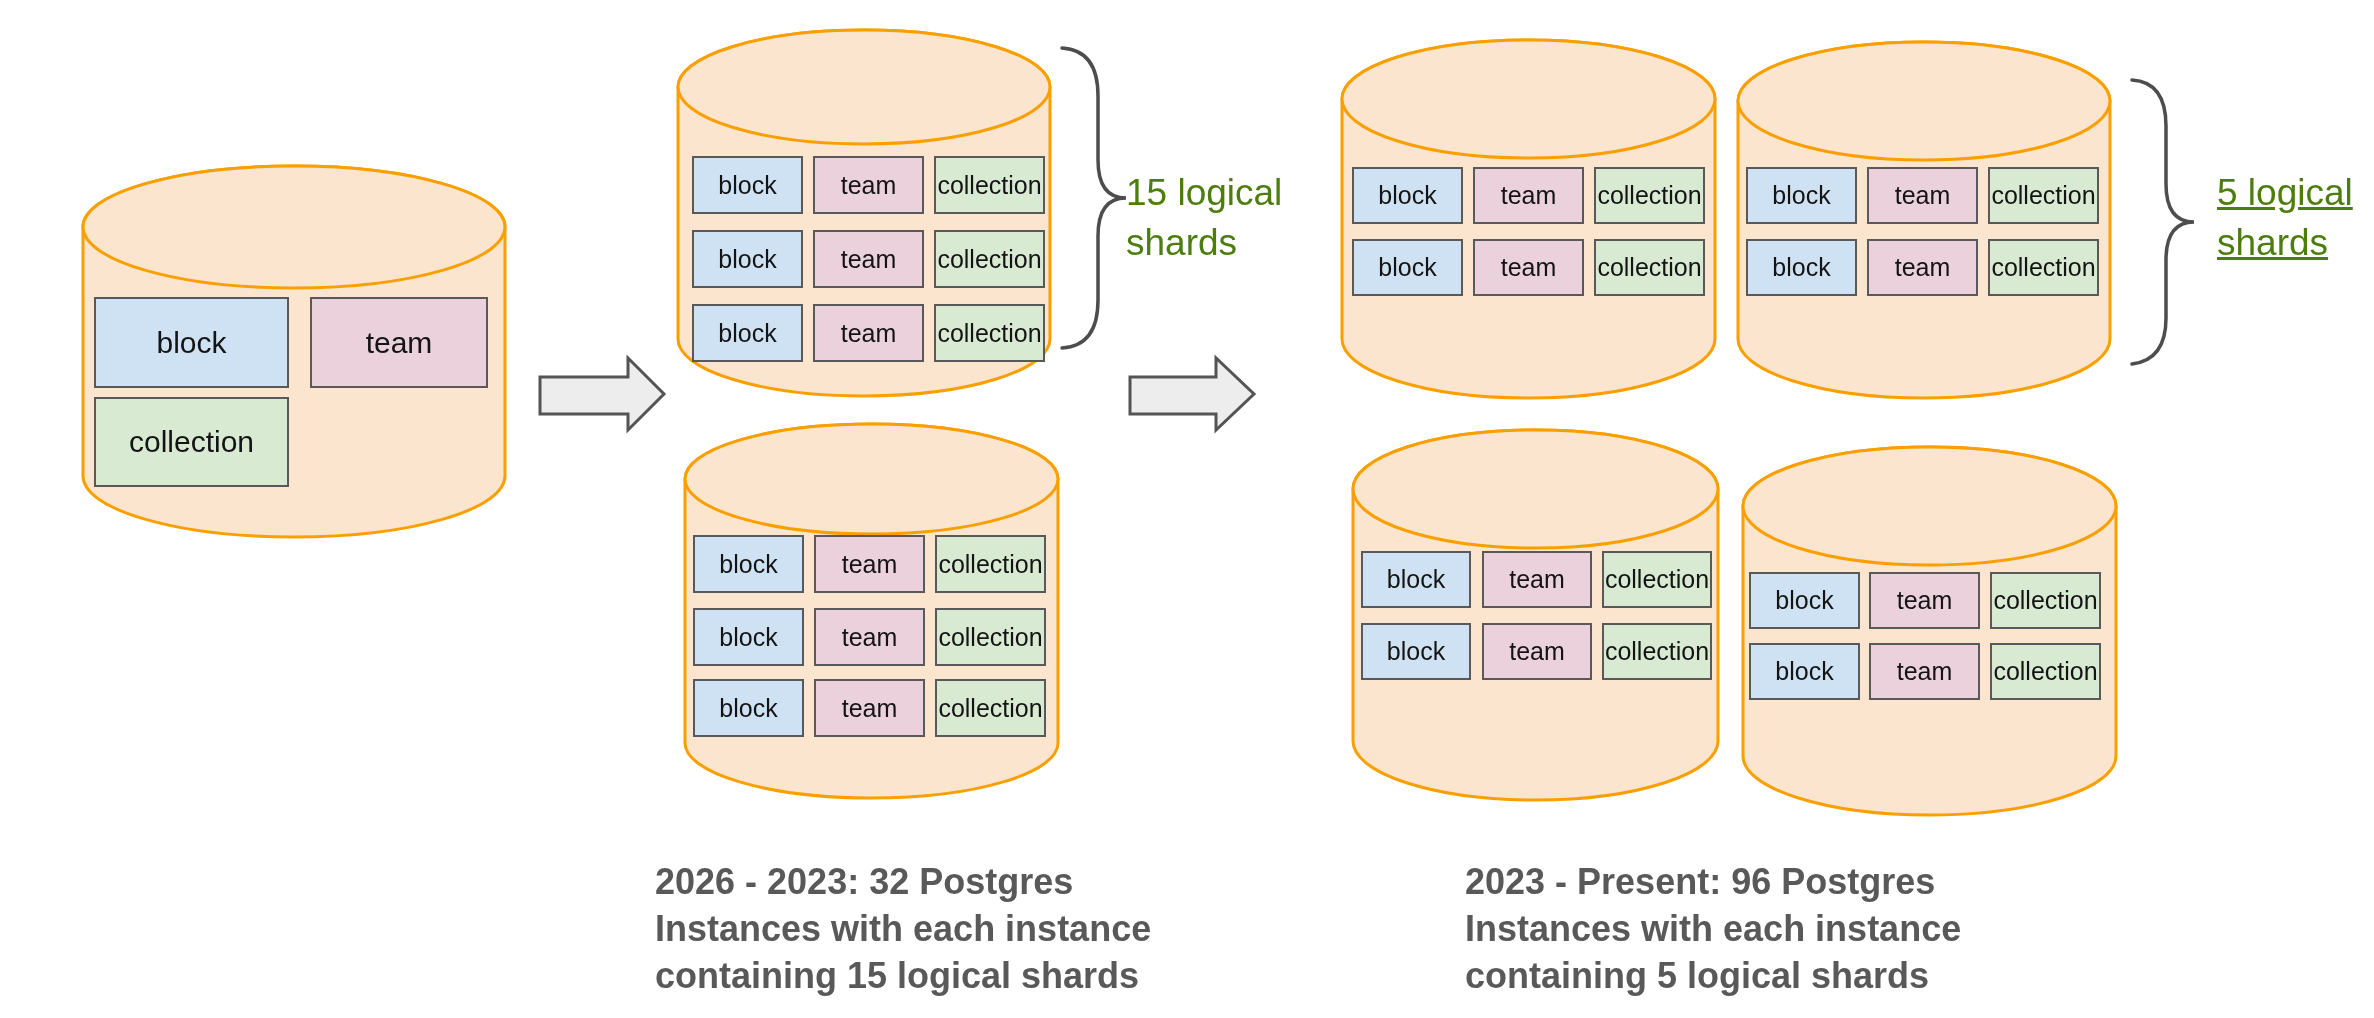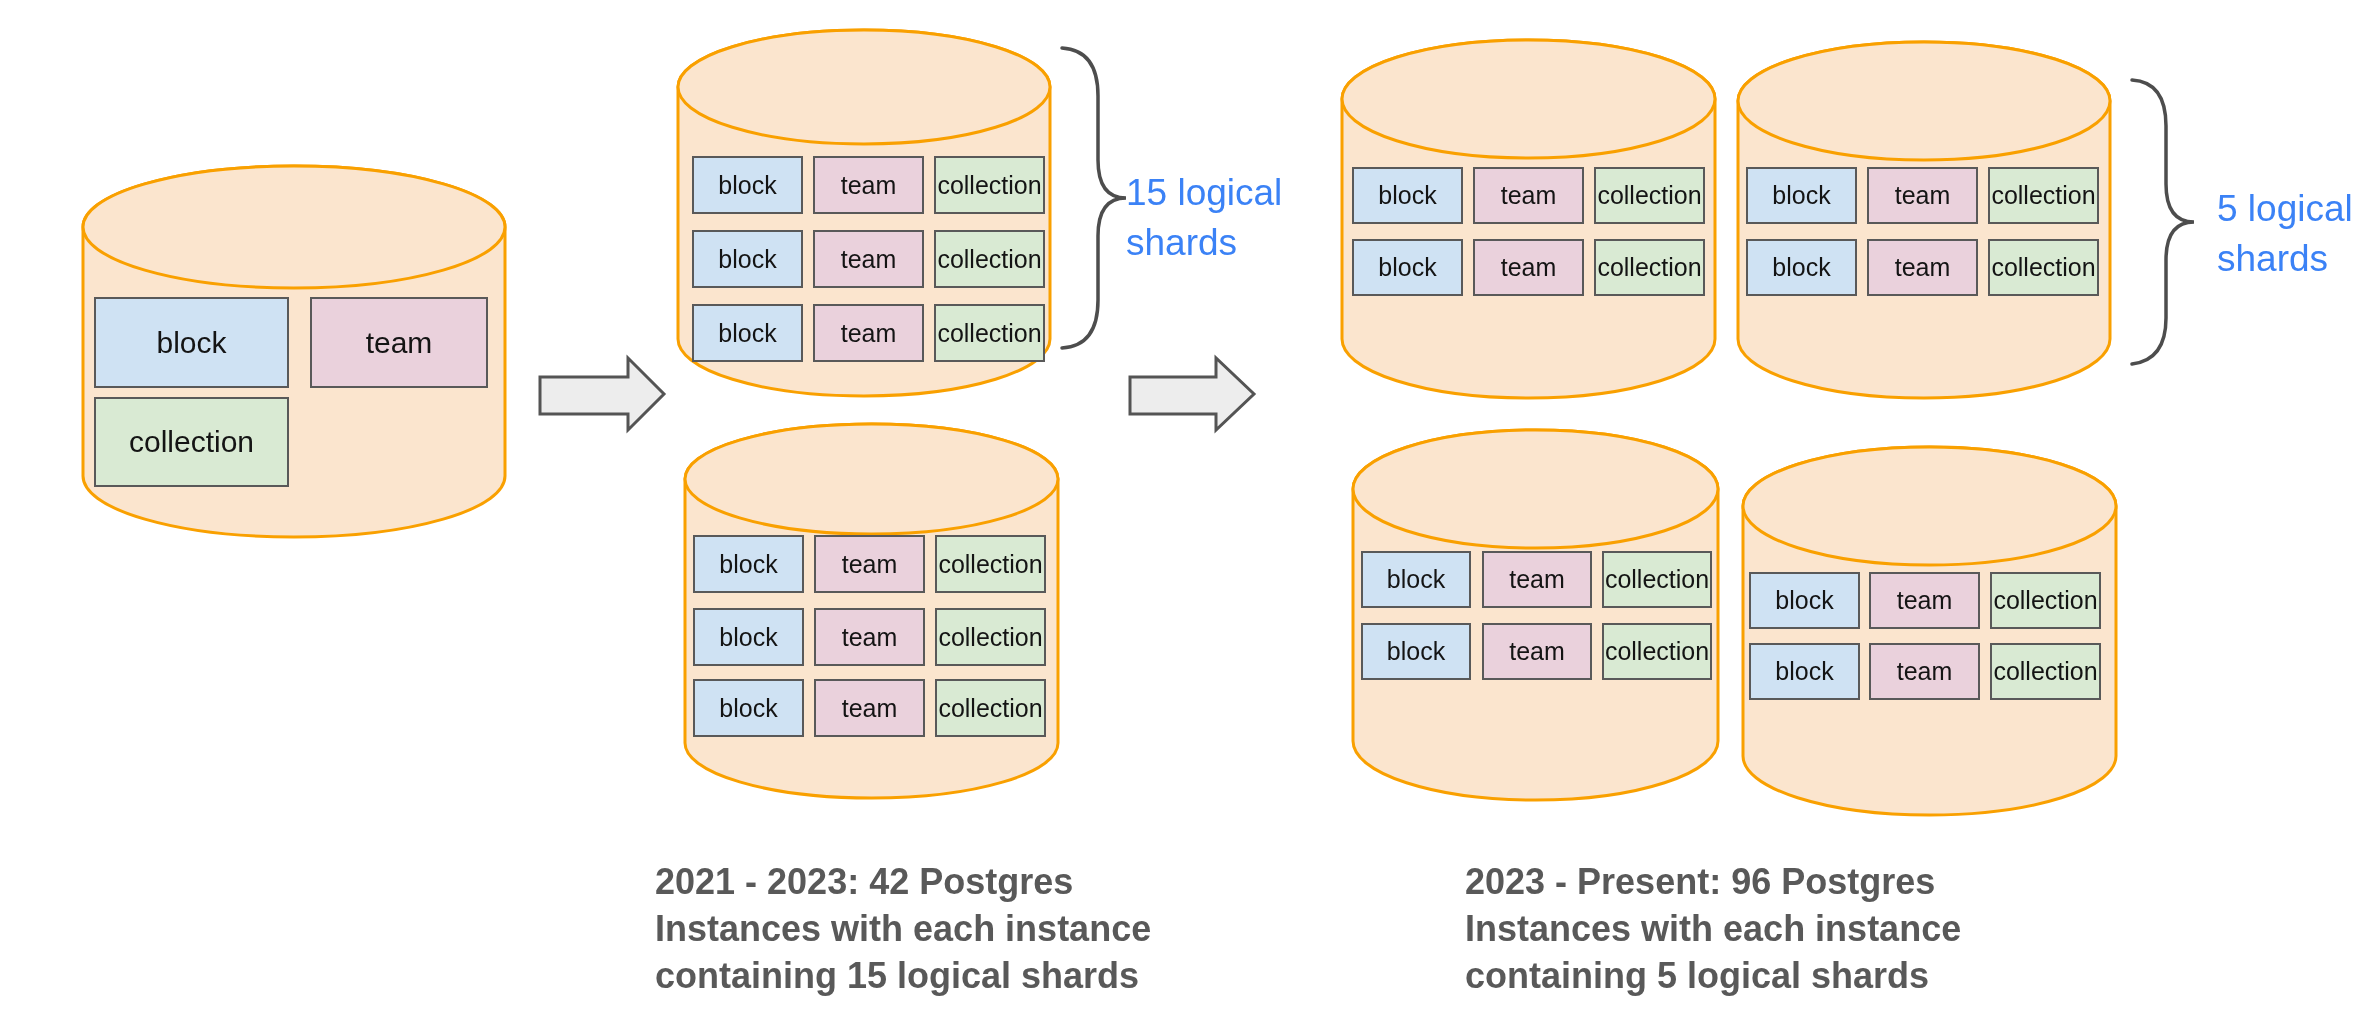--- a/index.html
+++ b/index.html
@@ -8,21 +8,21 @@
   #stage{position:absolute;left:0;top:0;width:2374px;height:1018px;}
   #diagram-svg{position:absolute;left:0;top:0;}
   .table-box{position:absolute;display:flex;align-items:center;justify-content:center;
              border:2px solid #595959;box-sizing:border-box;color:#141414;
              white-space:nowrap;overflow:hidden;}
   .table-box.large{font-size:30px;}
   .table-box.small{font-size:25px;}
   .caption{position:absolute;font-weight:700;font-size:36px;line-height:47px;
            color:#595959;white-space:pre-line;}
   .annotation{position:absolute;font-weight:400;font-size:37px;line-height:50px;
-              color:#3b82f6;white-space:pre-line;}
+              color:#4d7c0f;white-space:pre-line;}
 </style>
 </head>
 <body>
 
 <div id="stage">
   <svg id="diagram-svg" width="2374" height="1018" viewBox="0 0 2374 1018">
       <path d="M 83 227 L 83 476 A 211 61 0 0 0 505 476 L 505 227 A 211 61 0 0 0 83 227 Z" fill="#FBE5CE" stroke="#F9A000" stroke-width="3"></path>
       <ellipse cx="294" cy="227" rx="211" ry="61" fill="#FBE5CE" stroke="#F9A000" stroke-width="3"></ellipse>
       <path d="M 678 87 L 678 339 A 186 57 0 0 0 1050 339 L 1050 87 A 186 57 0 0 0 678 87 Z" fill="#FBE5CE" stroke="#F9A000" stroke-width="3"></path>
       <ellipse cx="864" cy="87" rx="186" ry="57" fill="#FBE5CE" stroke="#F9A000" stroke-width="3"></ellipse>
@@ -86,24 +86,24 @@
       <div class="table-box small" style="left: 1869px; top: 572px; width: 111px; height: 57px; background: rgb(234, 209, 220); border-color: rgb(89, 89, 89);">team</div>
       <div class="table-box small" style="left: 1990px; top: 572px; width: 111px; height: 57px; background: rgb(217, 234, 211); border-color: rgb(89, 89, 89);">collection</div>
       <div class="table-box small" style="left: 1749px; top: 643px; width: 111px; height: 57px; background: rgb(207, 226, 243); border-color: rgb(89, 89, 89);">block</div>
       <div class="table-box small" style="left: 1869px; top: 643px; width: 111px; height: 57px; background: rgb(234, 209, 220); border-color: rgb(89, 89, 89);">team</div>
       <div class="table-box small" style="left: 1990px; top: 643px; width: 111px; height: 57px; background: rgb(217, 234, 211); border-color: rgb(89, 89, 89);">collection</div>
     </div>
 
   <div class="annotation" style="left:1126px;top:168px;">15 logical
 shards</div>
 
-  <div class="annotation" style="left:2217px;top:184px;">5 logical
+  <div class="annotation" style="left:2217px;top:168px;text-decoration:underline;">5 logical
 shards</div>
 
 
-  <div class="caption" style="left:655px;top:858px;">2021 - 2023: 42 Postgres
+  <div class="caption" style="left:655px;top:858px;">2026 - 2023: 32 Postgres
 Instances with each instance
 containing 15 logical shards</div>
 
   <div class="caption" style="left:1465px;top:858px;">2023 - Present: 96 Postgres
 Instances with each instance
 containing 5 logical shards</div>
 </div>
 
 </body></html>

